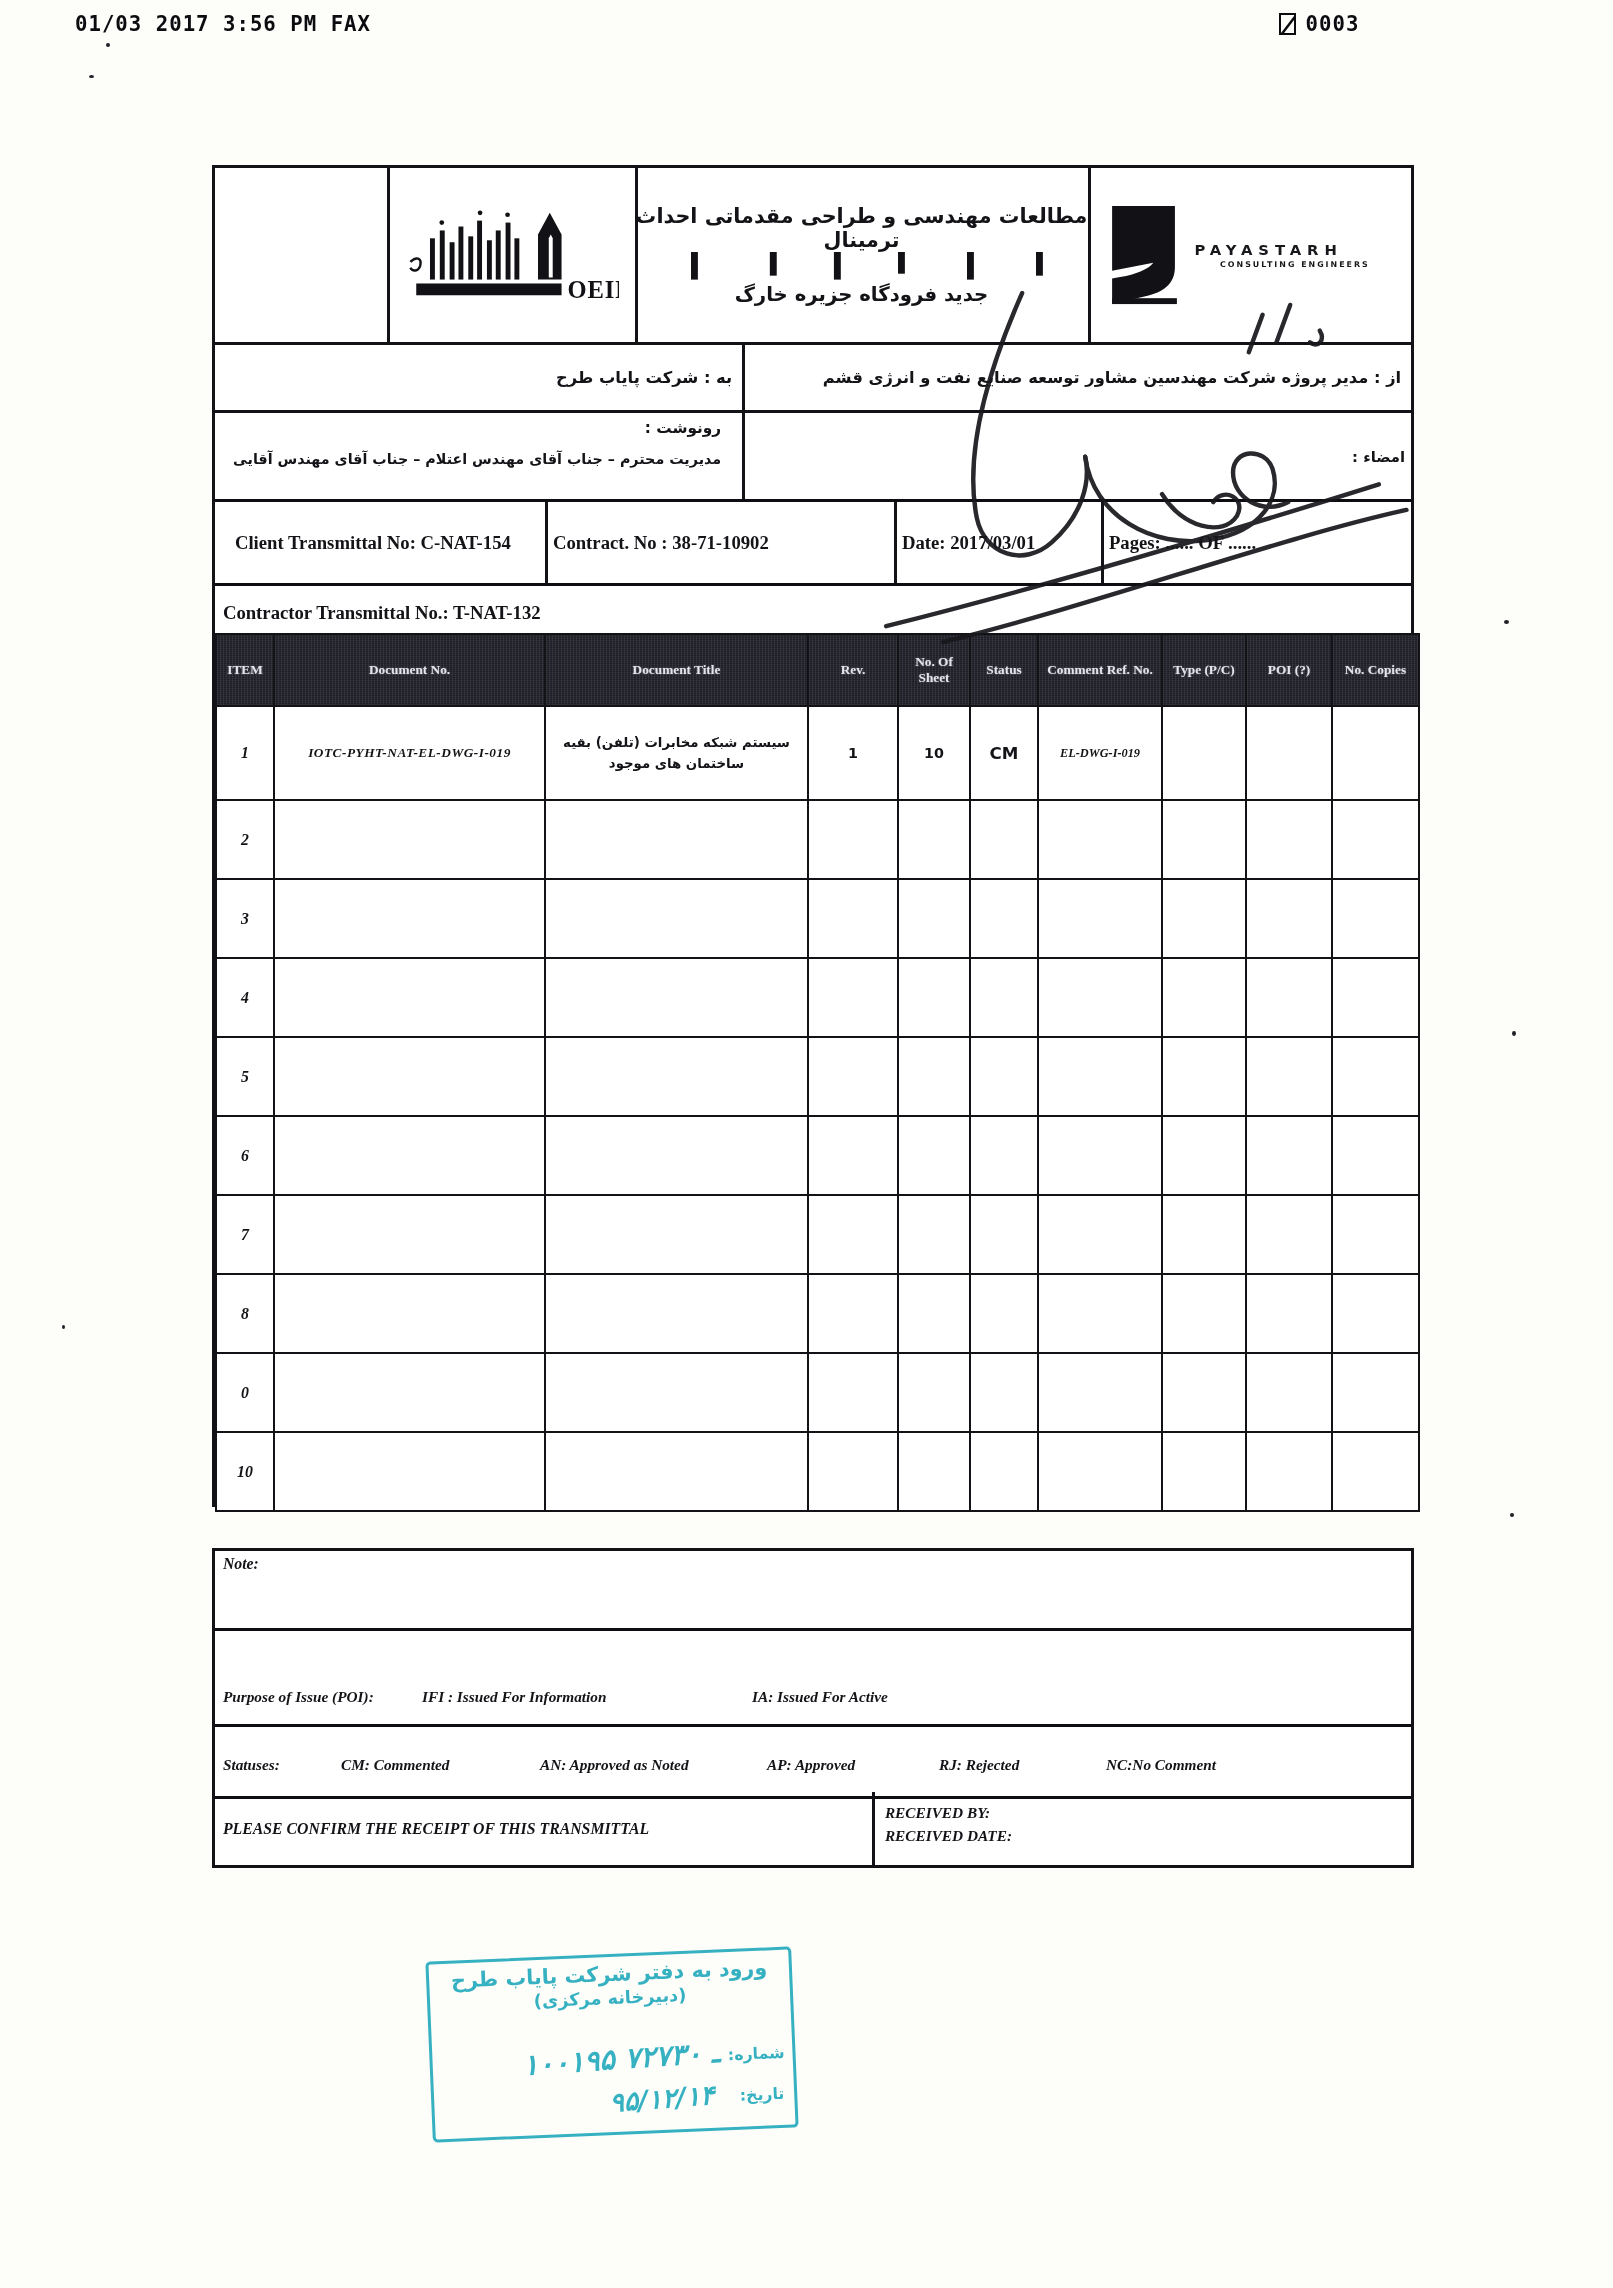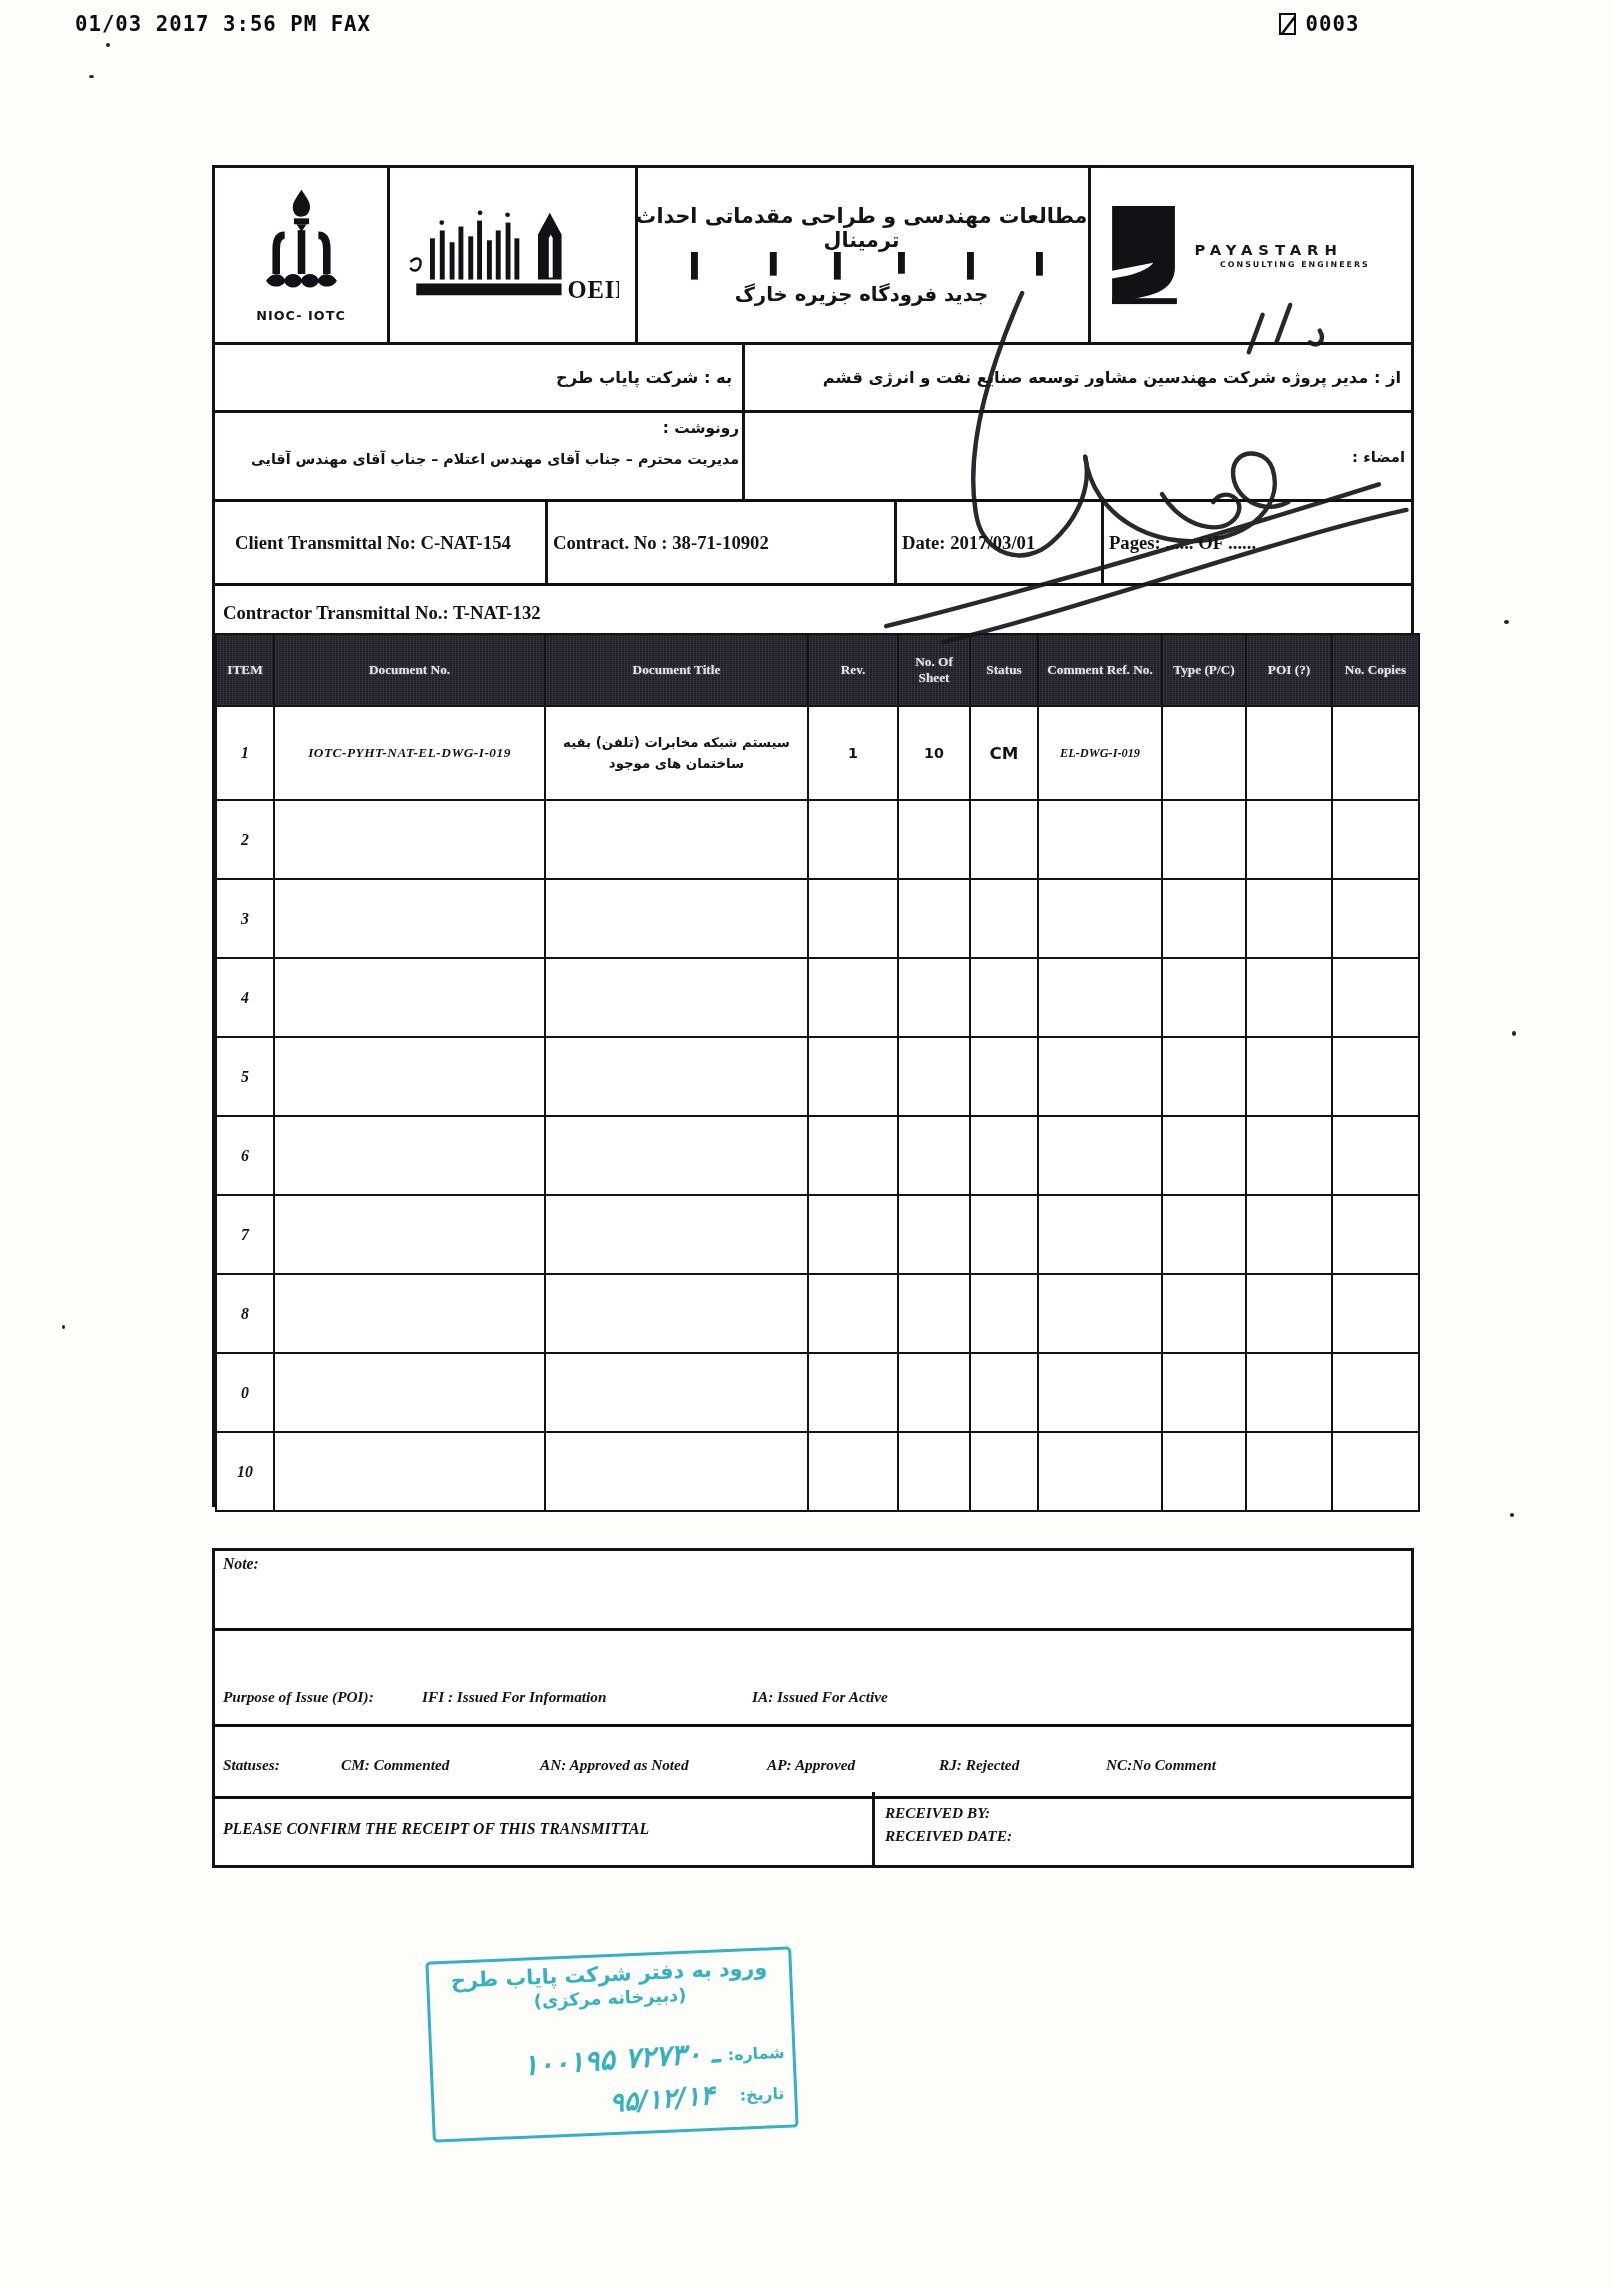--- a/index.html
+++ b/index.html
@@ -32,21 +32,21 @@
   .hdr-title .l2 { font-size:19.7px; margin-top:33px; }
   .paya-name { font-family:"DejaVu Sans",sans-serif; font-weight:bold; font-size:14.8px; letter-spacing:5.9px; color:#17171c; }
   .paya-sub { font-family:"DejaVu Sans",sans-serif; font-weight:bold; font-size:7.9px; letter-spacing:2px; color:#17171c; margin-top:2px; margin-left:25.6px; }
 
   
   .fromto { top:177px; height:68px; border-bottom:3px solid #131317; }
   .rtl-cell { position:absolute; top:0; height:100%; direction:rtl; font-family:"DejaVu Sans",sans-serif;
     font-weight:bold; font-size:16.3px; display:flex; align-items:center; padding:0 9.9px; }
   .copyrow { top:245px; height:89px; border-bottom:3.9px solid #0e0e12; }
   .copy-left { position:absolute; left:0; top:0; width:516px; height:100%; direction:rtl;
-    font-family:"DejaVu Sans",sans-serif; font-weight:bold; padding:5.9px 9.9px;margin-left:18px; }
+    font-family:"DejaVu Sans",sans-serif; font-weight:bold; padding:5.9px 9.9px; }
   .copy-left .cl1 { font-size:15.3px; }
   .copy-left .cl2 { font-size:14.3px; margin-top:13.8px; }
   .sig-label { position:absolute; right:5.9px; top:0; height:100%; direction:rtl; display:flex; align-items:center;
     font-family:"DejaVu Sans",sans-serif; font-weight:bold; font-size:14.8px; }
 
   
   .clientrow { top:334px; height:84px; border-bottom:3.9px solid #0e0e12; font-weight:bold; font-size:18.7px; }
   .clientrow .cell { position:absolute; top:0; height:100%; display:flex; align-items:center; padding-left:7.9px; }
 
   .contractorrow { top:418px; height:54px; font-weight:bold; font-size:18.7px; display:flex; align-items:center; padding-left:7.9px; }
@@ -111,32 +111,20 @@
   </span>
 </div>
 
 <div class="form-top">
 
   <div class="row logo-band">
     <div class="cellline" style="left:172px"></div>
     <div class="cellline" style="left:420px"></div>
     <div class="cellline" style="left:873px"></div>
 
-    <div class="logo-cell" style="left:0;width:172px">
-      <svg width="85" height="118" viewBox="0 0 100 140">
-        <path d="M50 2 C42 14 37 20 41 29 C44 36 56 36 59 28 C63 18 56 12 50 2 Z" fill="#121216"></path>
-        <rect x="41" y="36" width="18" height="7" fill="#121216"></rect>
-        <path d="M44 43 L50 52 L56 43 Z" fill="#121216"></path>
-        <path d="M50 50 L50 102" stroke="#121216" stroke-width="9"></path>
-        <path d="M30 56 C22 56 20 64 20 72 L20 102" stroke="#121216" stroke-width="9" fill="none"></path>
-        <path d="M70 56 C78 56 80 64 80 72 L80 102" stroke="#121216" stroke-width="9" fill="none"></path>
-        <path d="M8 110 C14 100 26 100 30 108 C34 100 46 100 50 108 C54 100 66 100 70 108 C74 100 86 100 92 110 C86 120 74 118 70 112 C66 120 54 120 50 112 C46 120 34 120 30 112 C26 118 14 120 8 110 Z" fill="#121216"></path>
-      </svg>
-      <div class="nioc-caption">NIOC- IOTC</div>
-    </div>
 
     <div class="logo-cell" style="left:172px;width:247px">
       <svg width="217" height="108" viewBox="0 0 220 110">
         <g fill="#121216">
           <rect x="28" y="38" width="5" height="42"></rect>
             <rect x="38" y="30" width="5" height="50"></rect>
           <rect x="48" y="42" width="5" height="38"></rect>
             <rect x="57" y="26" width="5" height="54"></rect>
           <rect x="67" y="36" width="5" height="44"></rect>
             <rect x="76" y="20" width="5" height="60"></rect>

